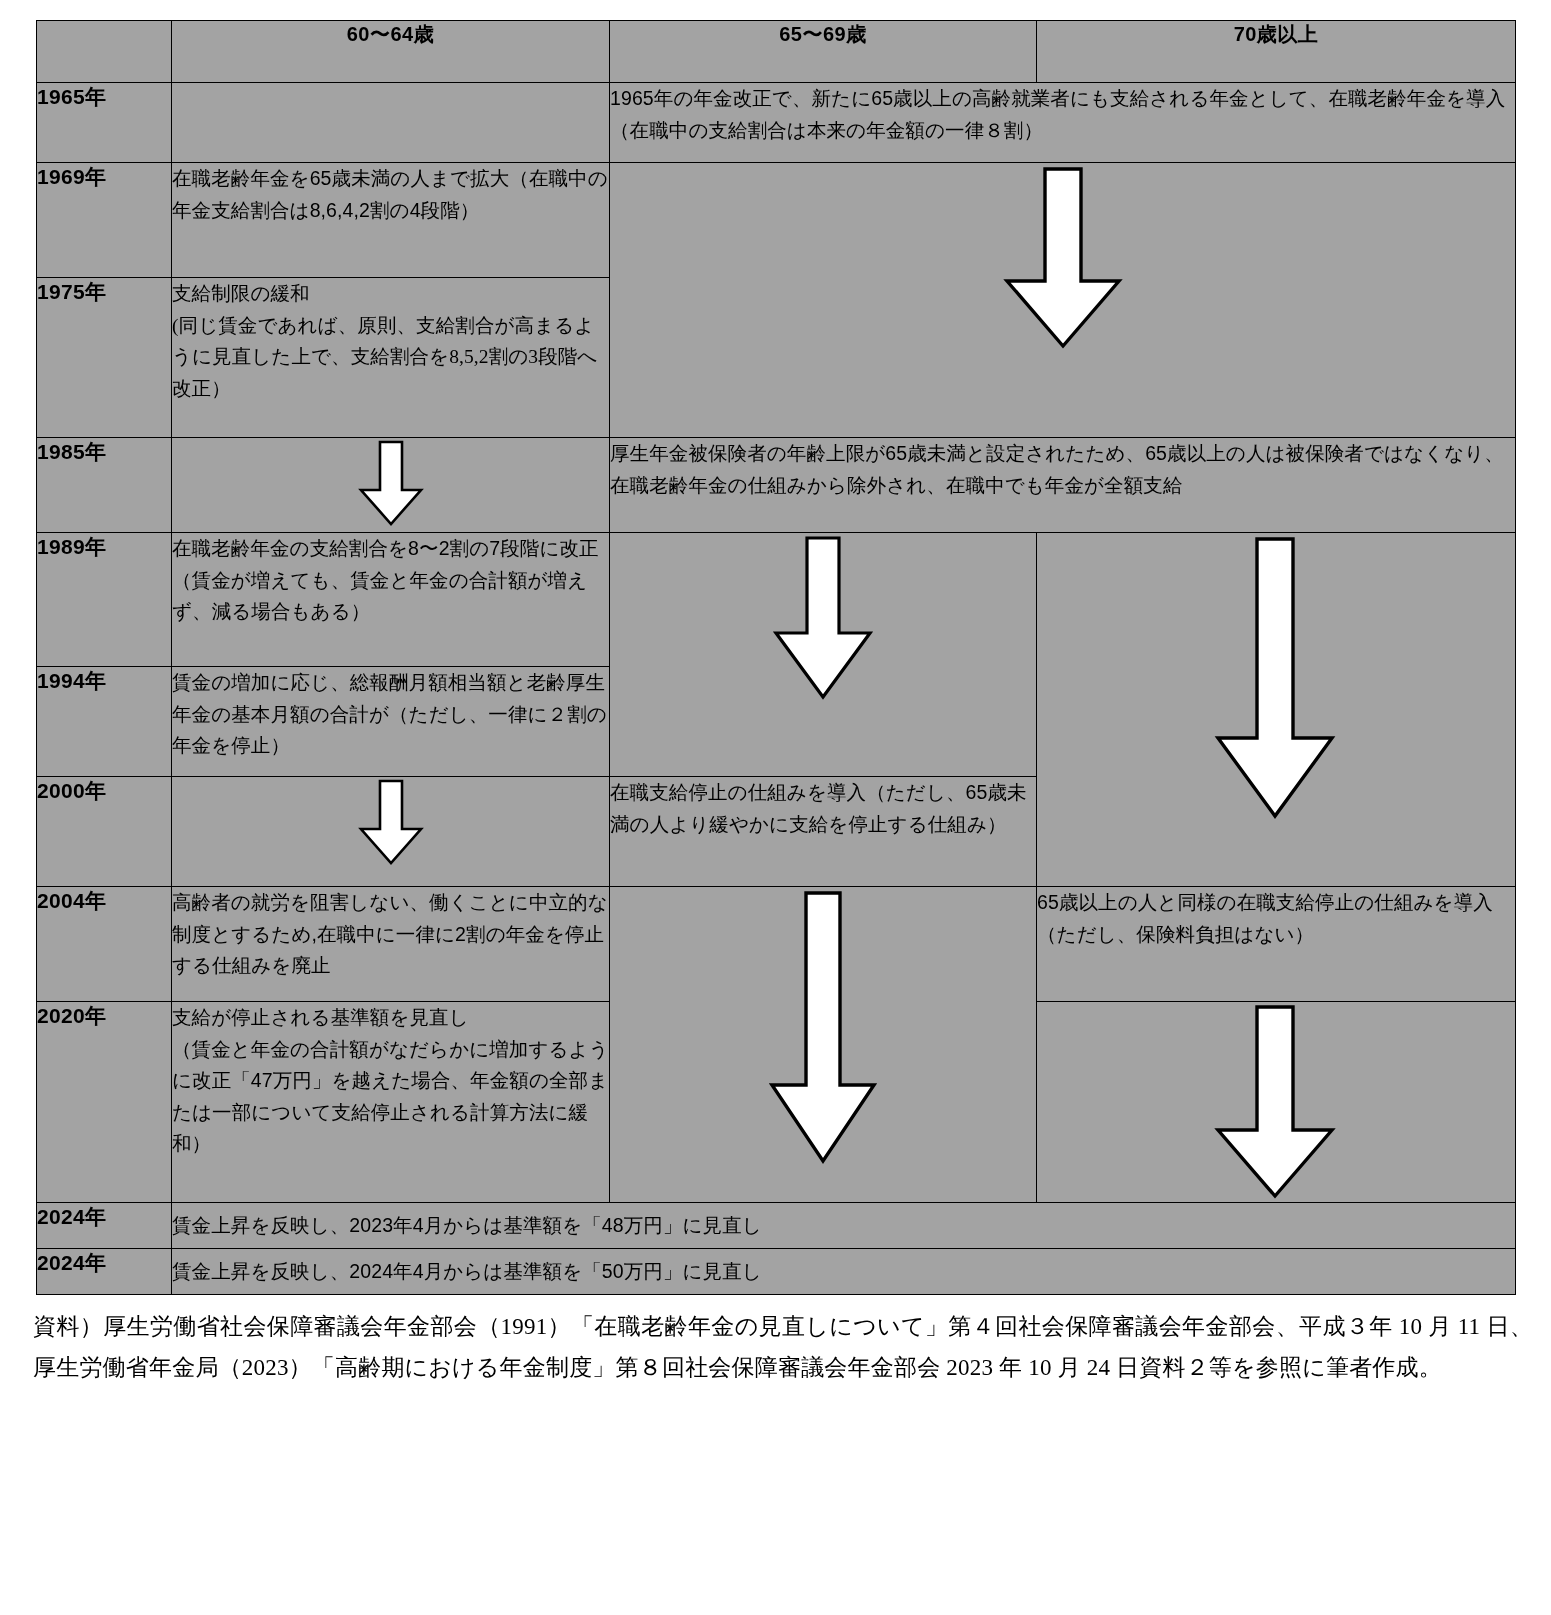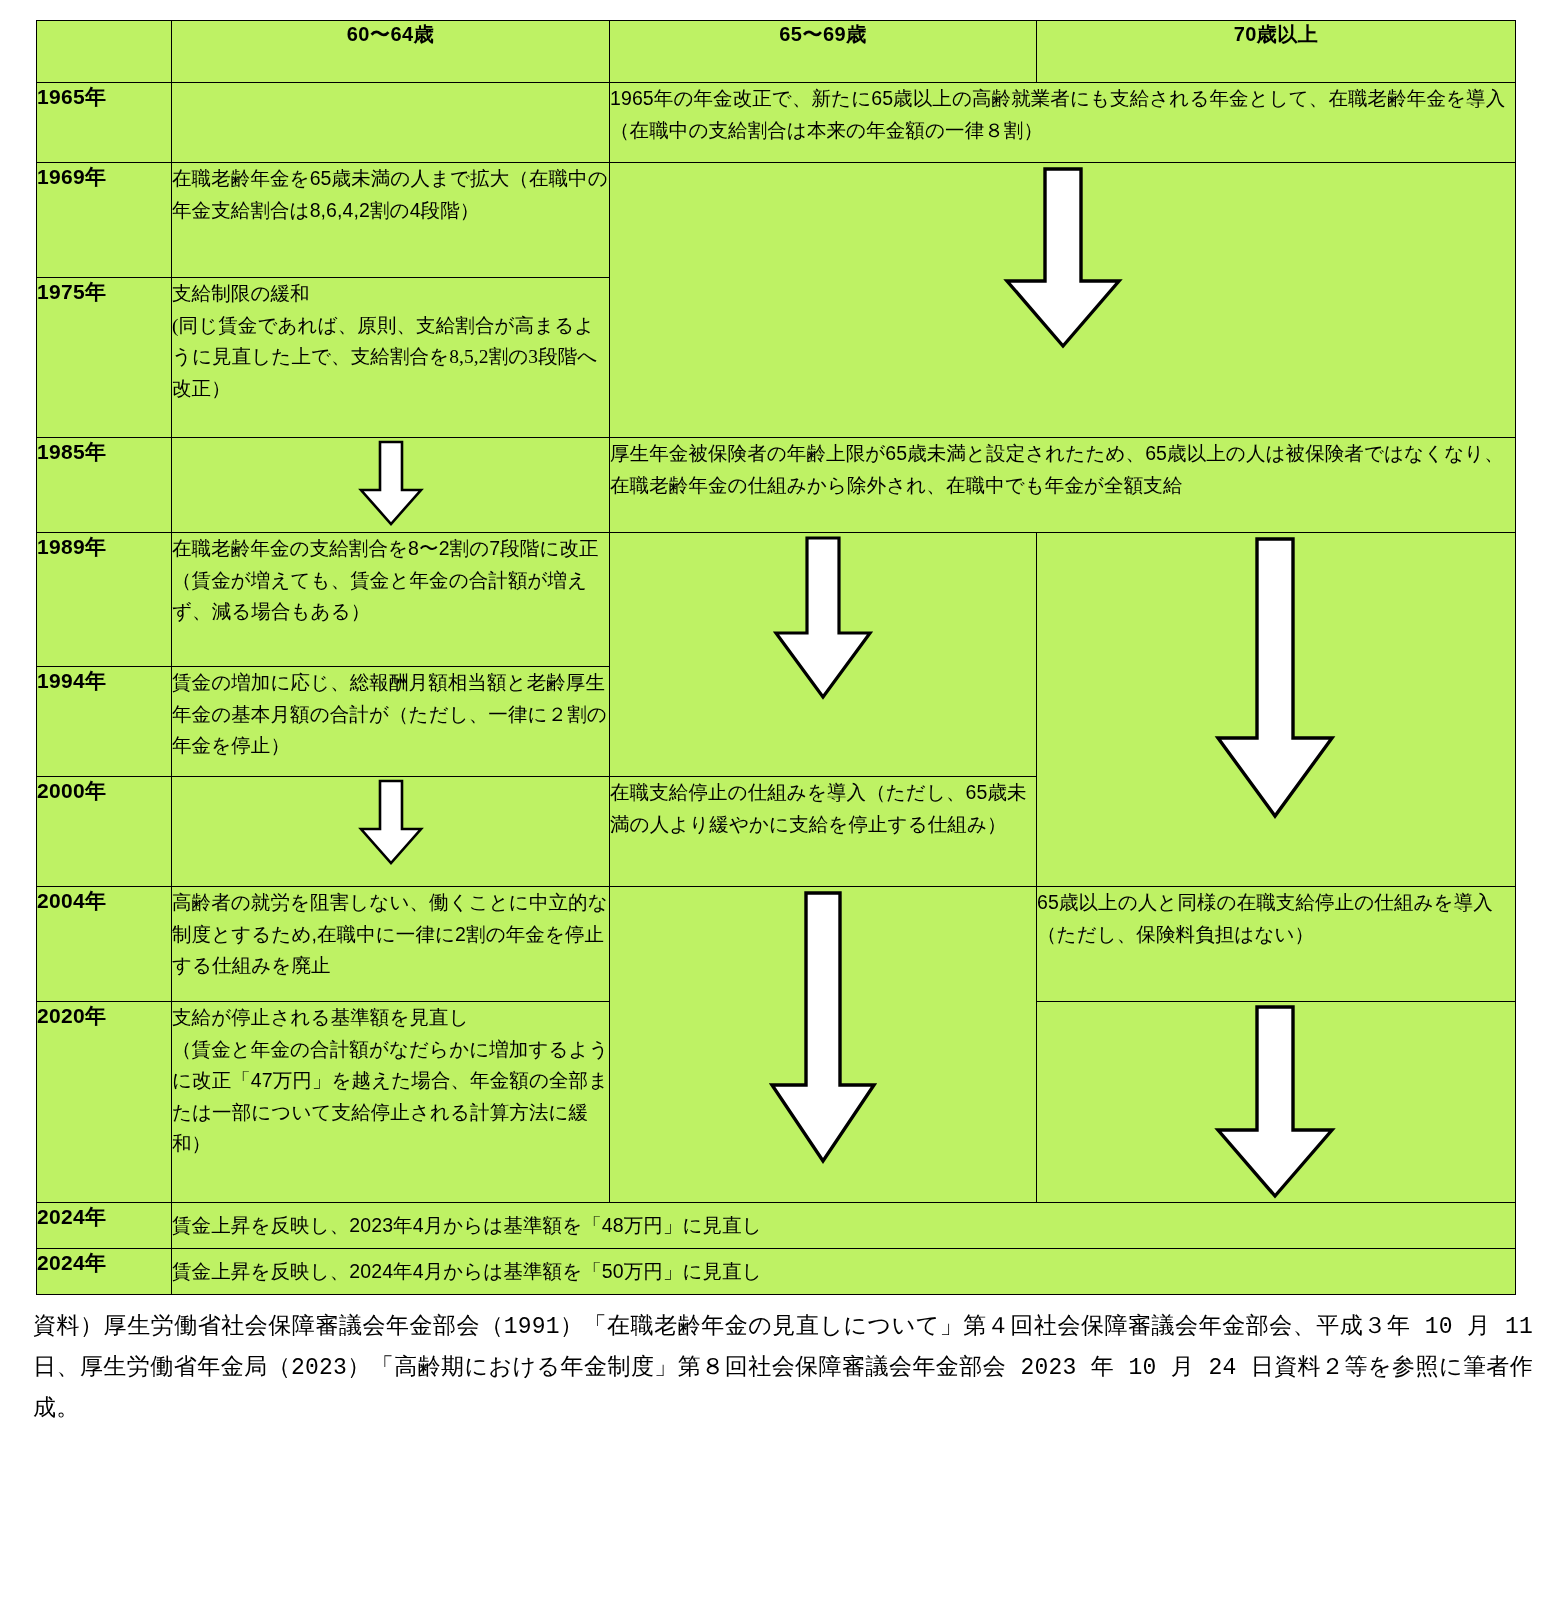--- a/index.html
+++ b/index.html
@@ -28,21 +28,21 @@
   table.timeline {
     border-collapse: collapse;
     margin: 20px 0 0 36px;
     width: 1479px;
     table-layout: fixed;
   }
   table.timeline td, table.timeline th {
     border: 1.5px solid #000;
     vertical-align: top;
     padding: 0;
-    background: #bef264;
+    background: #a3a3a3;
   }
   .col-year   { width: 135px; }
   .col-a      { width: 438px; }
   .col-b      { width: 427px; }
   .col-c      { width: 479px; }
 
   th.hdr {
     text-align: center;
     vertical-align: middle;
     font-size: 20px;
@@ -74,21 +74,21 @@
     display: flex;
     align-items: center;
     justify-content: center;
     min-height: 40px;
   }
   .arrowwrap svg { display: block; }
 
   .source {
     margin: 12px 0 0 33px;
     width: 1500px;
-    font-family: Liberation Mono, monospace;
+    font-family: Liberation Serif, serif;
     font-size: 23px;
     line-height: 1.78;
     letter-spacing: 0.2px;
     text-align: justify;
   }
 </style>
 </head>
 <body>
 
 <div class="page">

